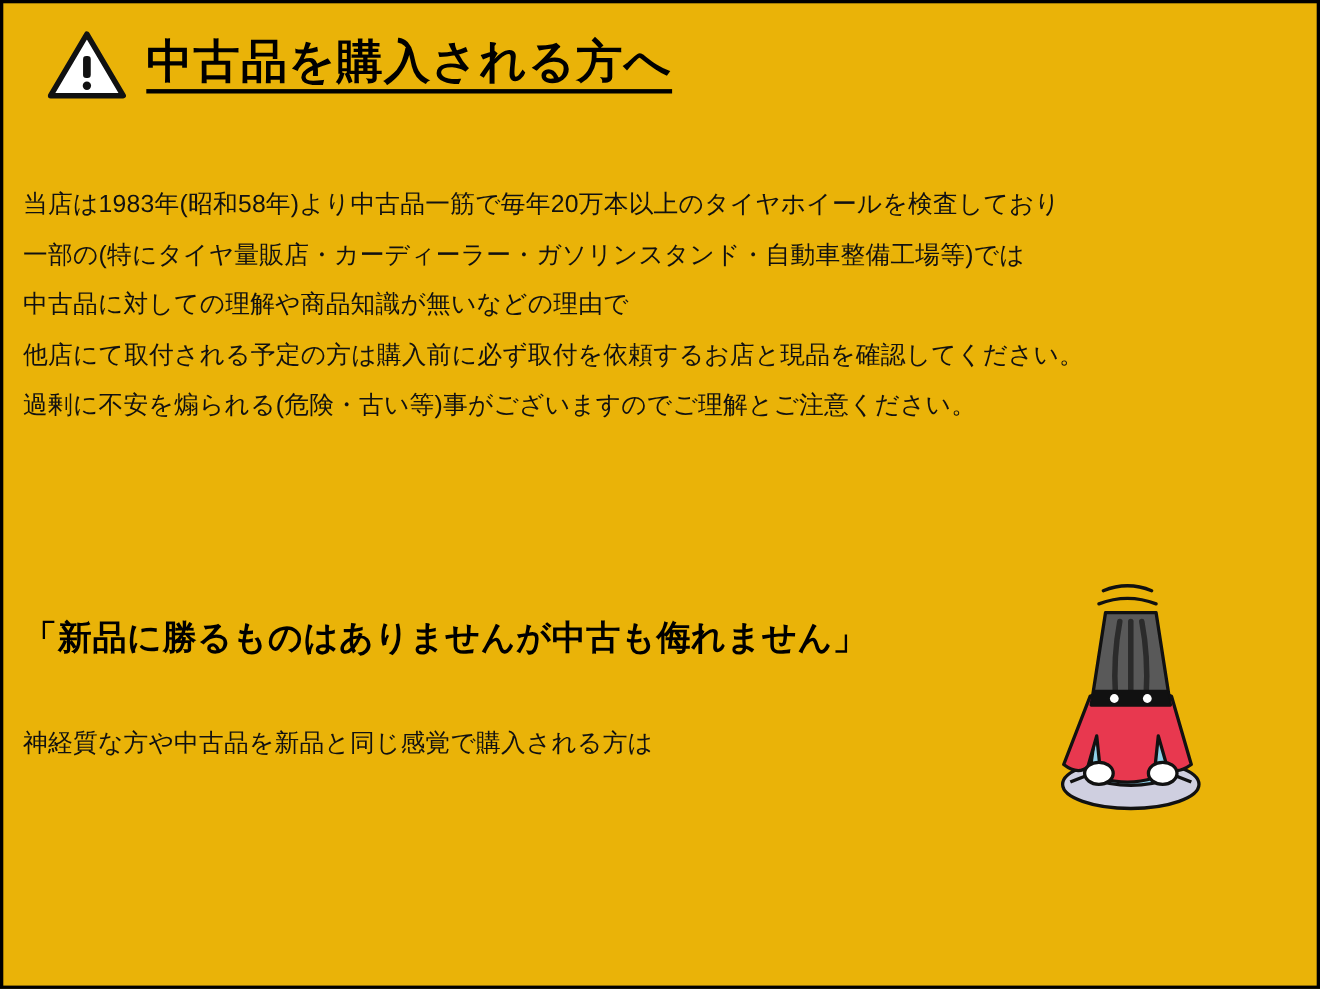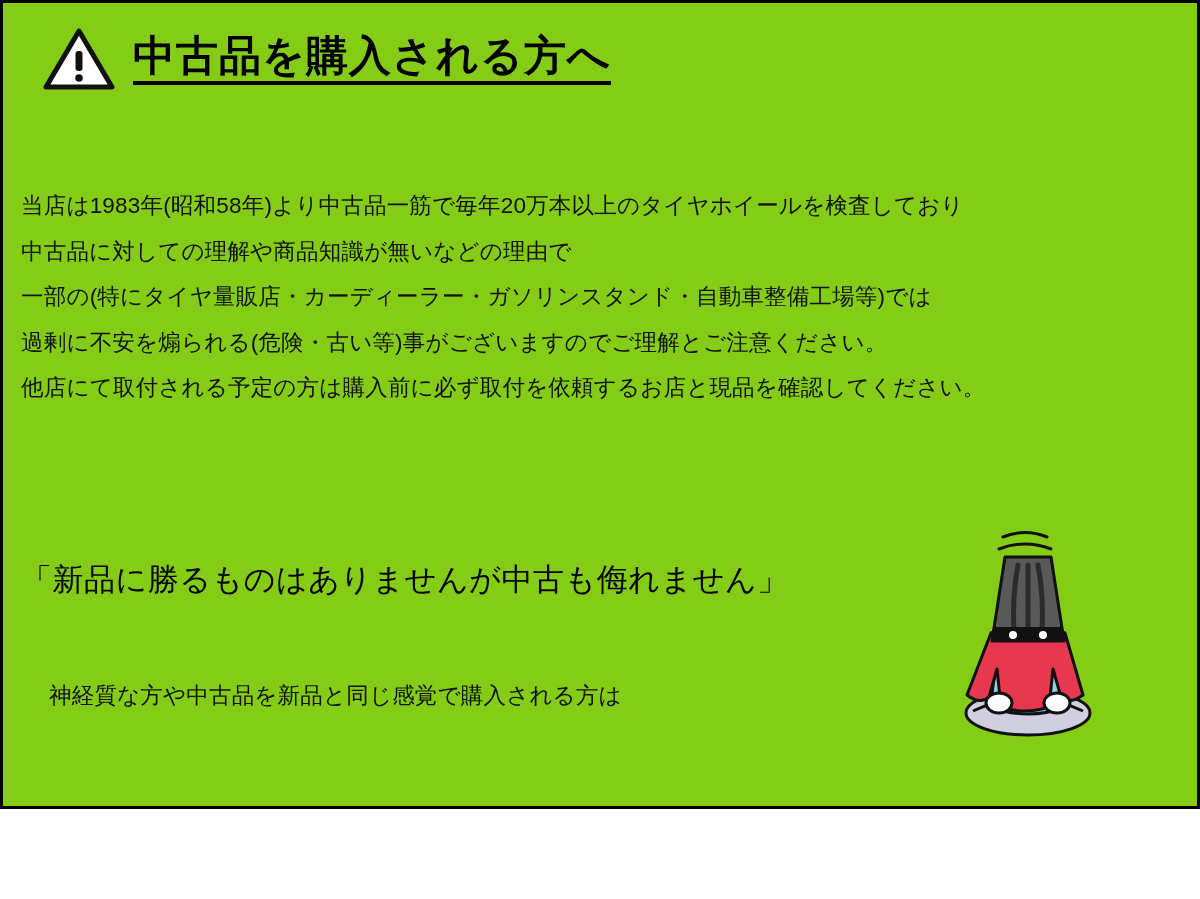--- a/index.html
+++ b/index.html
@@ -9,24 +9,24 @@
   body {
     width: 1200px;
     height: 899px;
     background: #ffffff;
     font-family: "Liberation Sans", "DejaVu Sans", sans-serif;
     overflow: hidden;
   }
   .page {
     position: relative;
     width: 1200px;
-    height: 809px;
+    height: 899px;
     box-sizing: border-box;
     border: 3px solid #000000;
-    background: #84cc16;
+    background: #eab308;
   }
 
   
   .header {
     position: absolute;
     left: 40px;
     top: 24px;
     display: flex;
     align-items: center;
     gap: 18px;
@@ -56,50 +56,48 @@
     height: 4px;
     background: #000000;
   }
 
   
   .body-block {
     position: absolute;
     left: 18px;
     top: 172px;
     width: 1010px;
-    margin-top: 20px;
   }
   .body-line {
     font-size: 22.5px;
     color: #111111;
     line-height: 1;
     margin-bottom: 23px;
     white-space: nowrap;
     letter-spacing: 0.2px;
   }
 
   
   .slogan {
     position: absolute;
     left: 18px;
     top: 556px;
     font-size: 31px;
-    font-weight: 400;
+    font-weight: 700;
     color: #000000;
     white-space: nowrap;
     letter-spacing: 0.5px;
   }
 
   
   .closing-block {
     position: absolute;
     left: 18px;
-    top: 682px;
+    top: 662px;
     width: 900px;
-    margin-left: 28px;
   }
   .closing-line {
     font-size: 22.5px;
     color: #111111;
     line-height: 1;
     margin-bottom: 29px;
     white-space: nowrap;
     letter-spacing: 0.2px;
   }
 
@@ -121,24 +119,24 @@
     <svg class="warn-icon" viewBox="0 0 72 64" aria-hidden="true">
       <path d="M36 4 L69 60 L3 60 Z" fill="#ffffff" stroke="#111111" stroke-width="5" stroke-linejoin="round"></path>
       <rect x="32.5" y="24" width="7" height="20" rx="3" fill="#111111"></rect>
       <circle cx="36" cy="51" r="3.8" fill="#111111"></circle>
     </svg>
     <div class="title">中古品を購入される方へ</div>
   </div>
 
   <div class="body-block">
     <div class="body-line">当店は1983年(昭和58年)より中古品一筋で毎年20万本以上のタイヤホイールを検査しており</div>
+    <div class="body-line">一部の(特にタイヤ量販店・カーディーラー・ガソリンスタンド・自動車整備工場等)では</div>
     <div class="body-line">中古品に対しての理解や商品知識が無いなどの理由で</div>
-    <div class="body-line">一部の(特にタイヤ量販店・カーディーラー・ガソリンスタンド・自動車整備工場等)では</div>
+    <div class="body-line">他店にて取付される予定の方は購入前に必ず取付を依頼するお店と現品を確認してください。</div>
     <div class="body-line">過剰に不安を煽られる(危険・古い等)事がございますのでご理解とご注意ください。</div>
-    <div class="body-line">他店にて取付される予定の方は購入前に必ず取付を依頼するお店と現品を確認してください。</div>
   </div>
 
   <div class="slogan">「新品に勝るものはありませんが中古も侮れません」</div>
 
   <div class="closing-block">
     <div class="closing-line">神経質な方や中古品を新品と同じ感覚で購入される方は</div>
   </div>
 
   <svg class="mascot" viewBox="0 0 190 230" aria-hidden="true">
 

